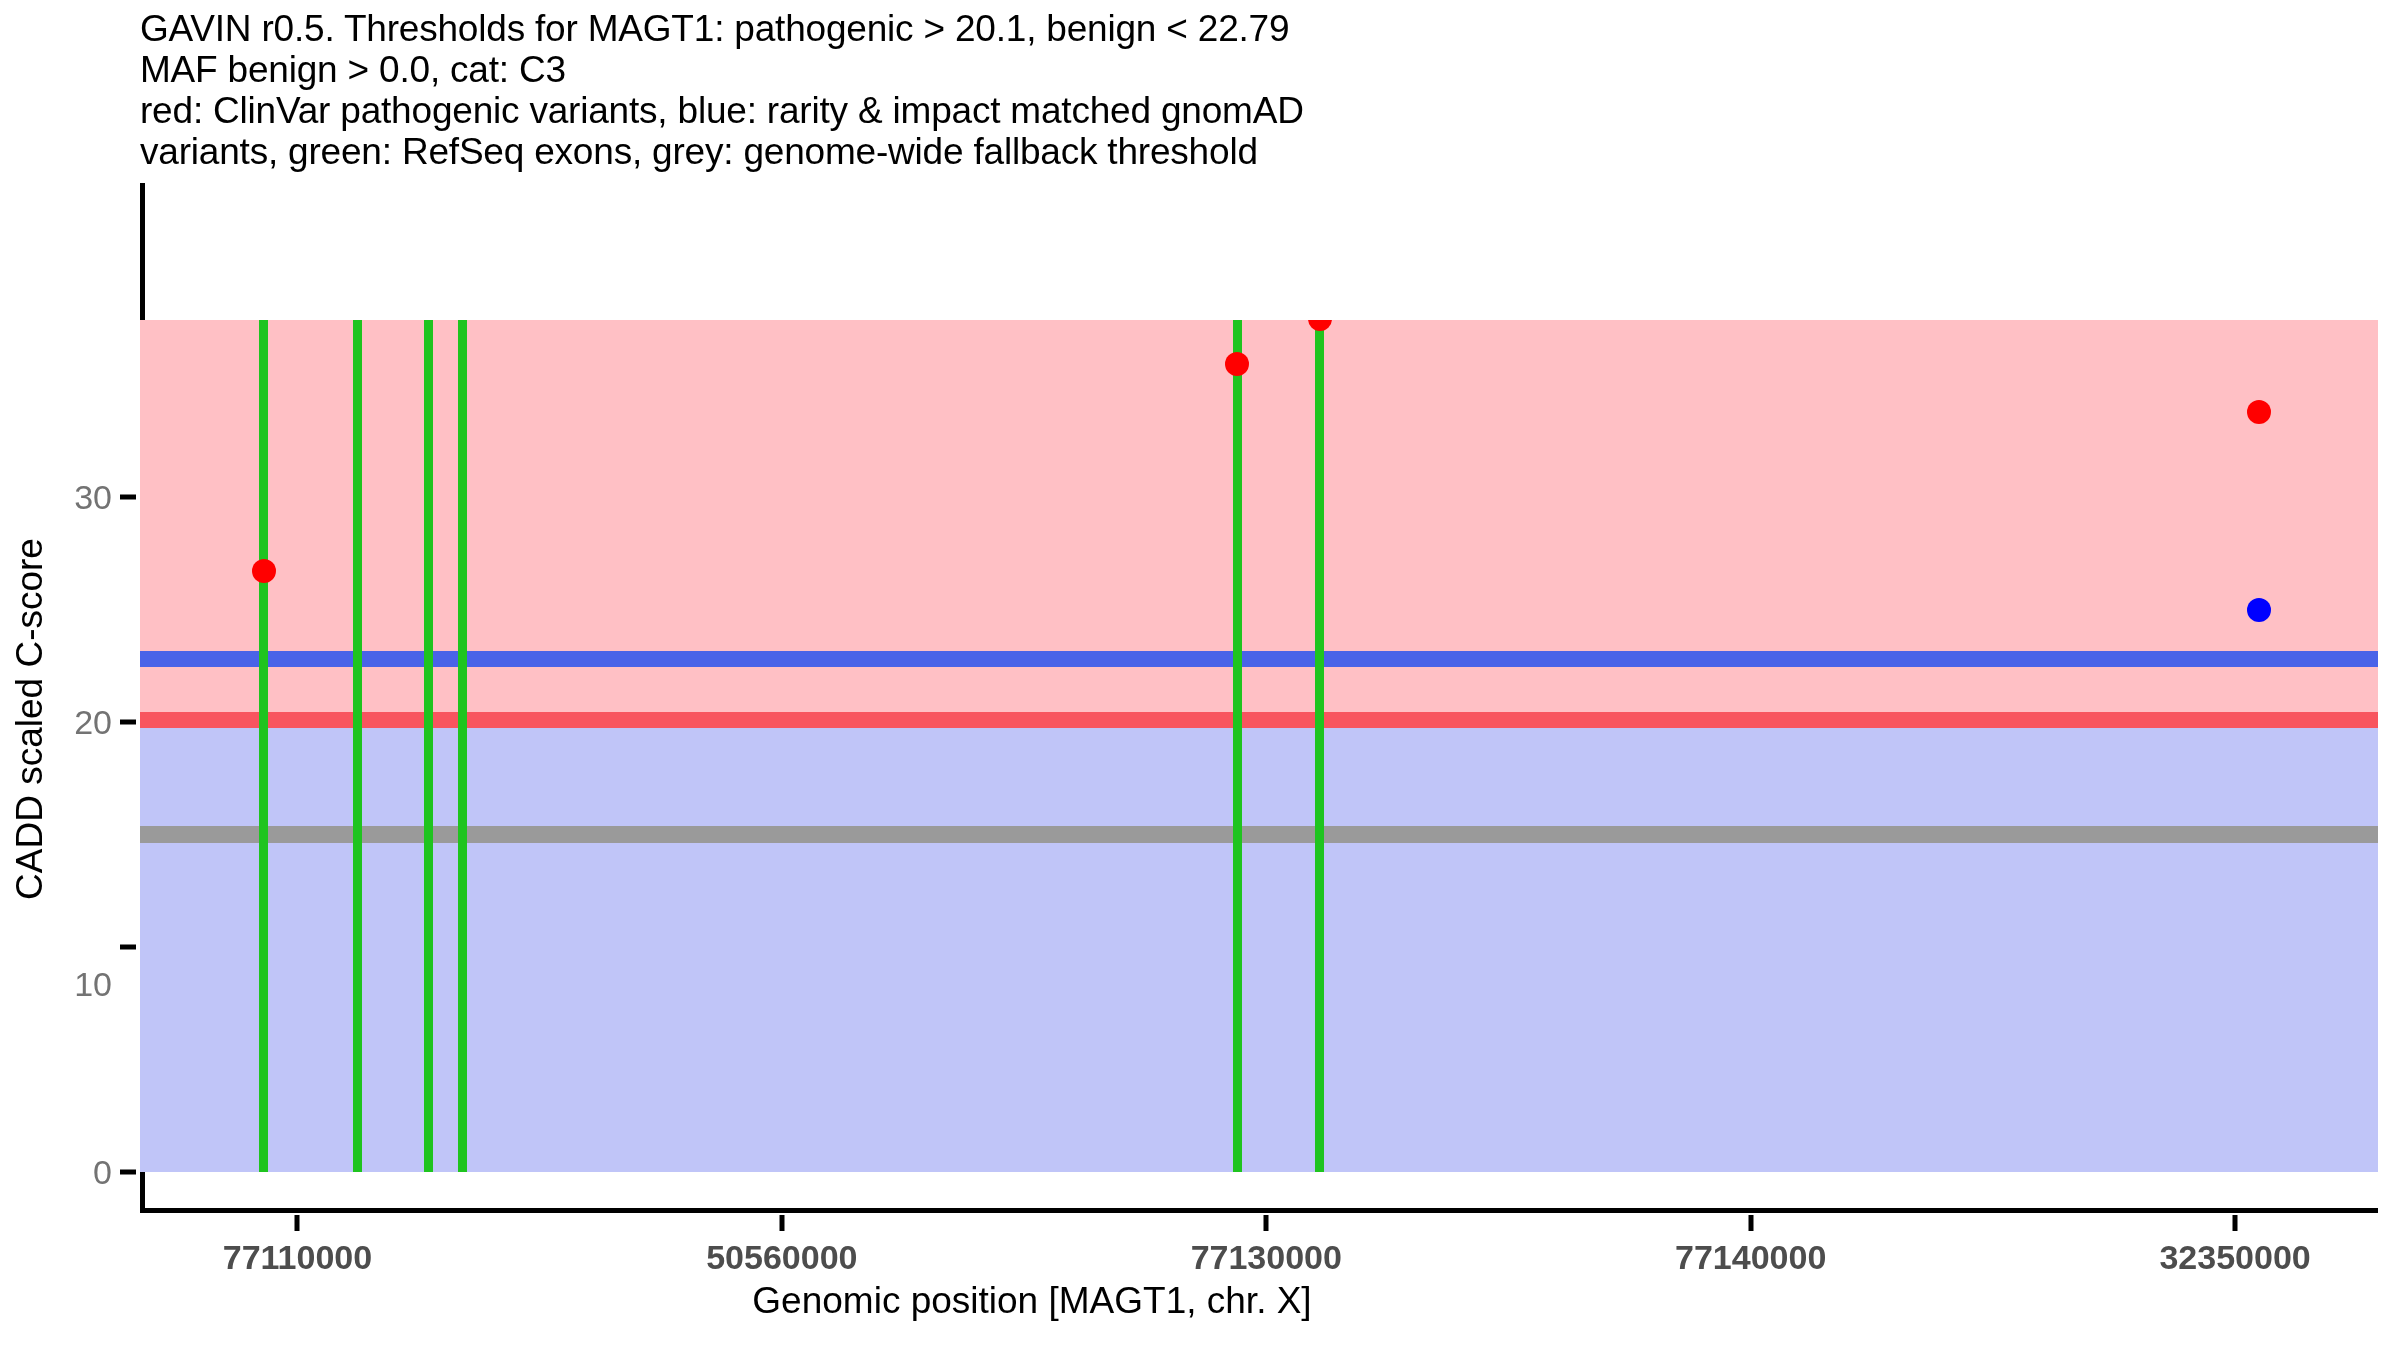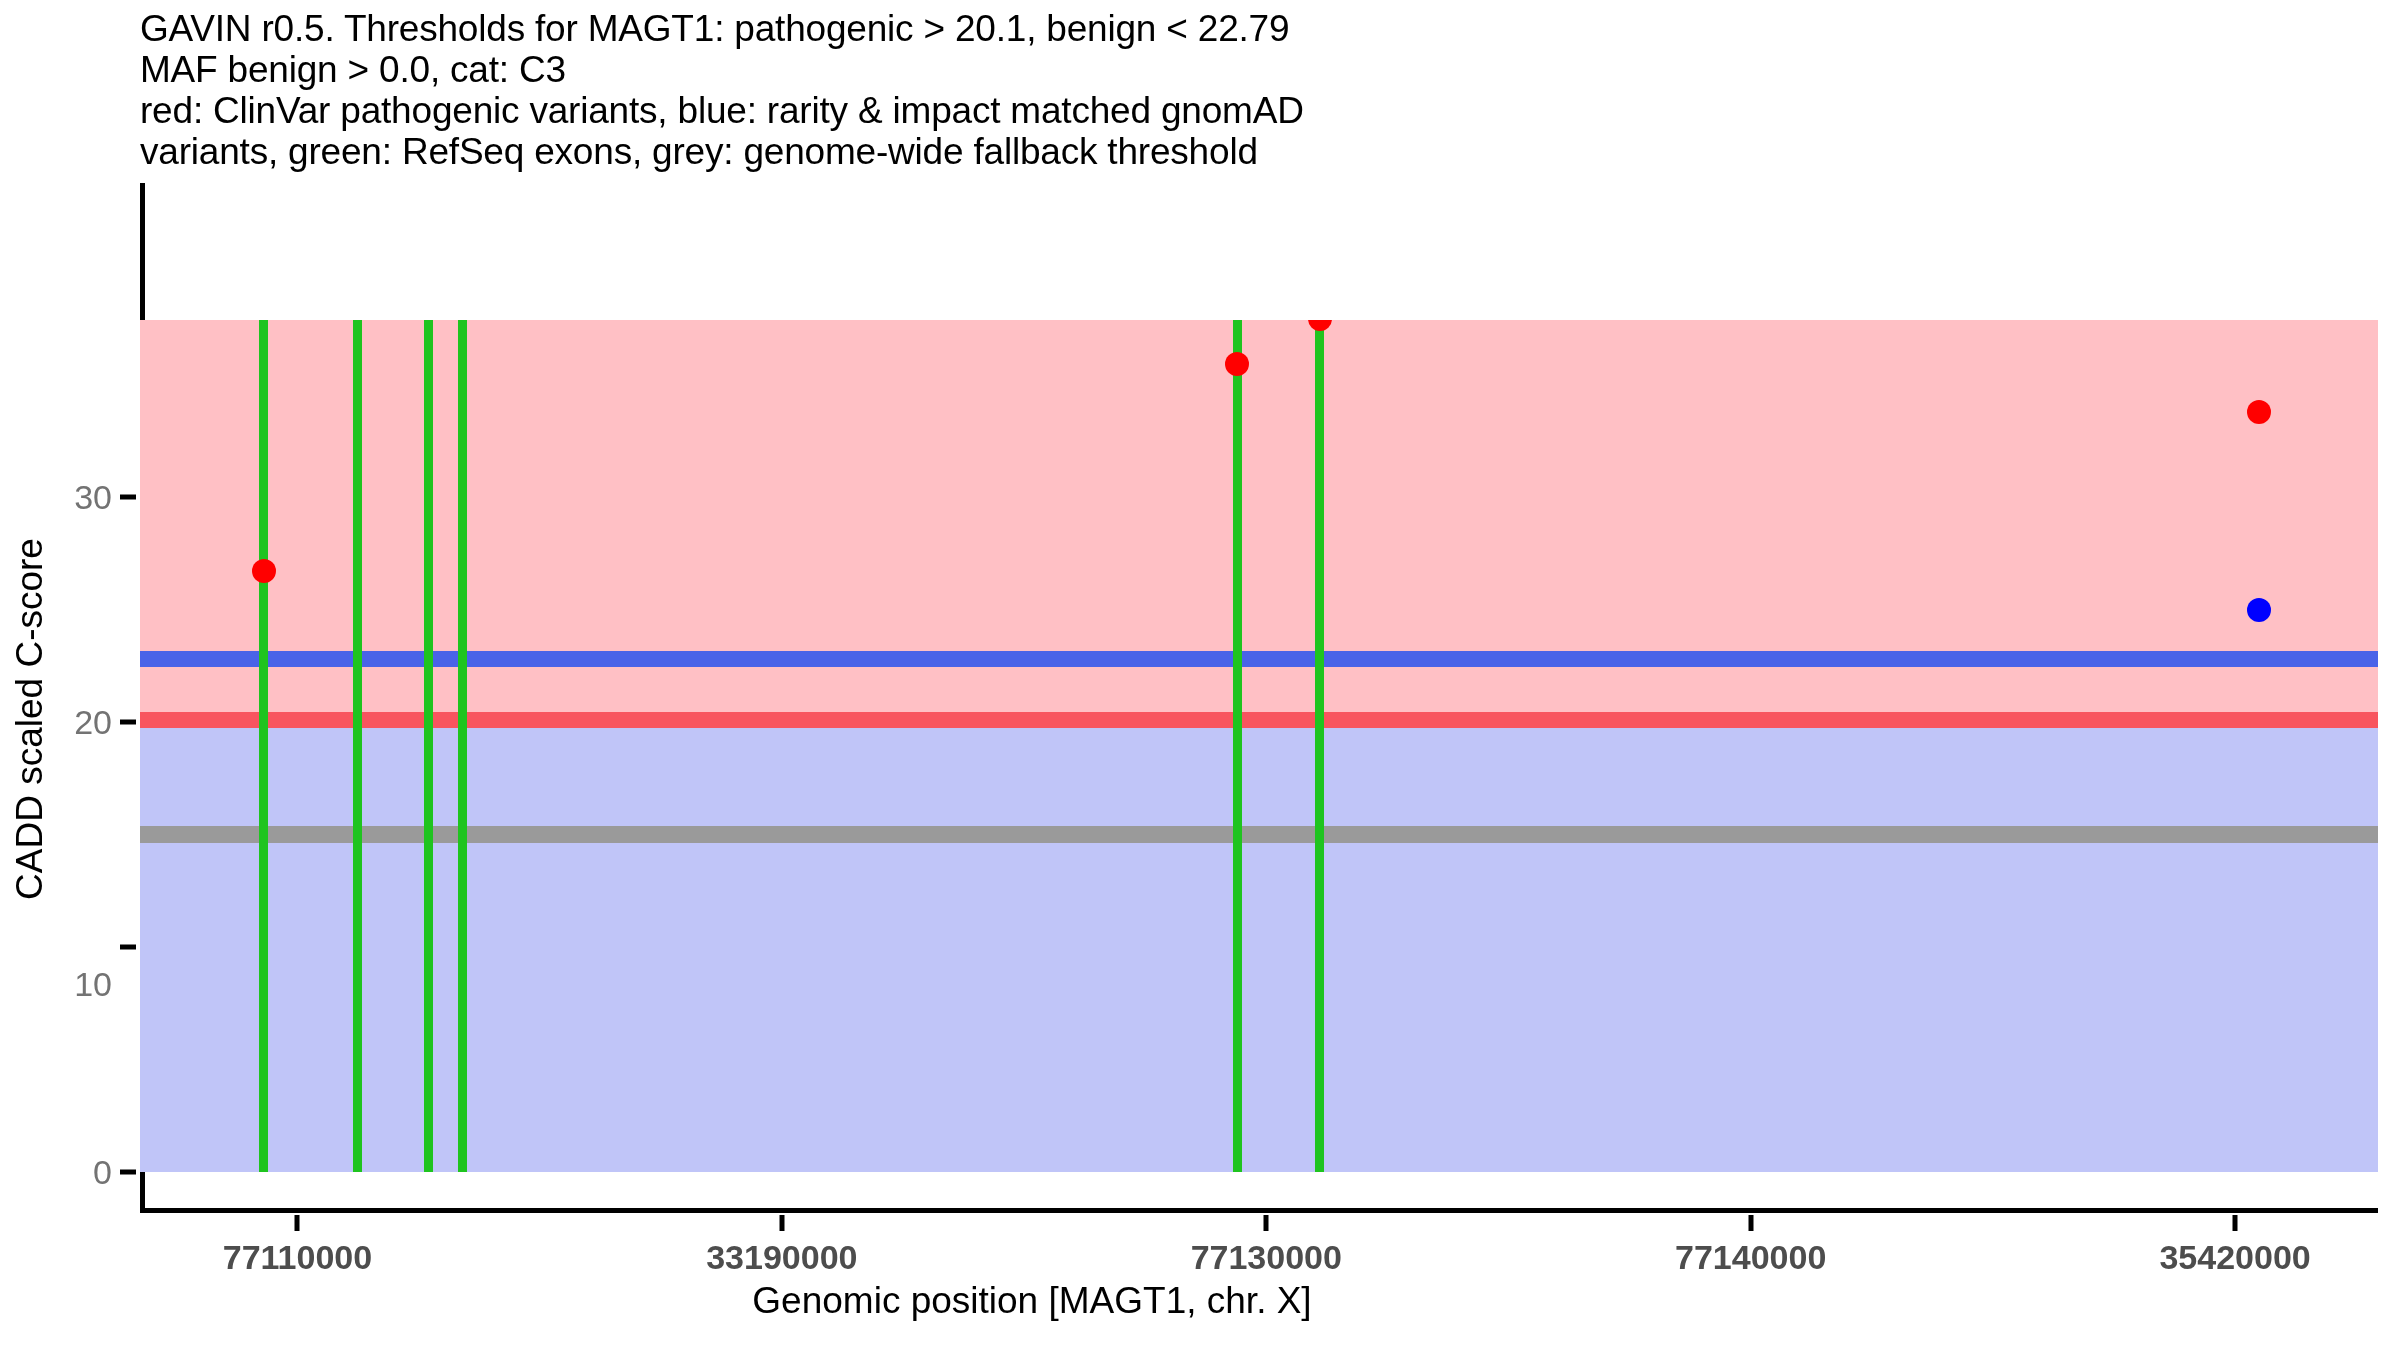--- a/index.html
+++ b/index.html
@@ -78,23 +78,23 @@
       <div class="ytickmark" style="top: 722px; right: 4px;"></div>
       <div class="ylab" style="top: 497px;">30</div>
       <div class="ytickmark" style="top: 497px; right: 4px;"></div>
     </div>
   <div class="axis-title-y">CADD scaled C-score</div>
 
   <div class="x-labels" id="x-axis">
       <div class="xtickmark" style="left: 297.435px; top: 1215px;"></div>
       <div class="xlab" style="left: 297.435px; top: 1238px;">77110000</div>
       <div class="xtickmark" style="left: 781.851px; top: 1215px;"></div>
-      <div class="xlab" style="left: 781.851px; top: 1238px;">33190000</div>
+      <div class="xlab" style="left: 781.851px; top: 1238px;">50560000</div>
       <div class="xtickmark" style="left: 1266.27px; top: 1215px;"></div>
       <div class="xlab" style="left: 1266.27px; top: 1238px;">77130000</div>
       <div class="xtickmark" style="left: 1750.68px; top: 1215px;"></div>
       <div class="xlab" style="left: 1750.68px; top: 1238px;">77140000</div>
       <div class="xtickmark" style="left: 2235.1px; top: 1215px;"></div>
-      <div class="xlab" style="left: 2235.1px; top: 1238px;">35420000</div>
+      <div class="xlab" style="left: 2235.1px; top: 1238px;">32350000</div>
     </div>
   <div class="axis-title-x">Genomic position [MAGT1, chr. X]</div>
 
 </div>
 
 </body></html>

